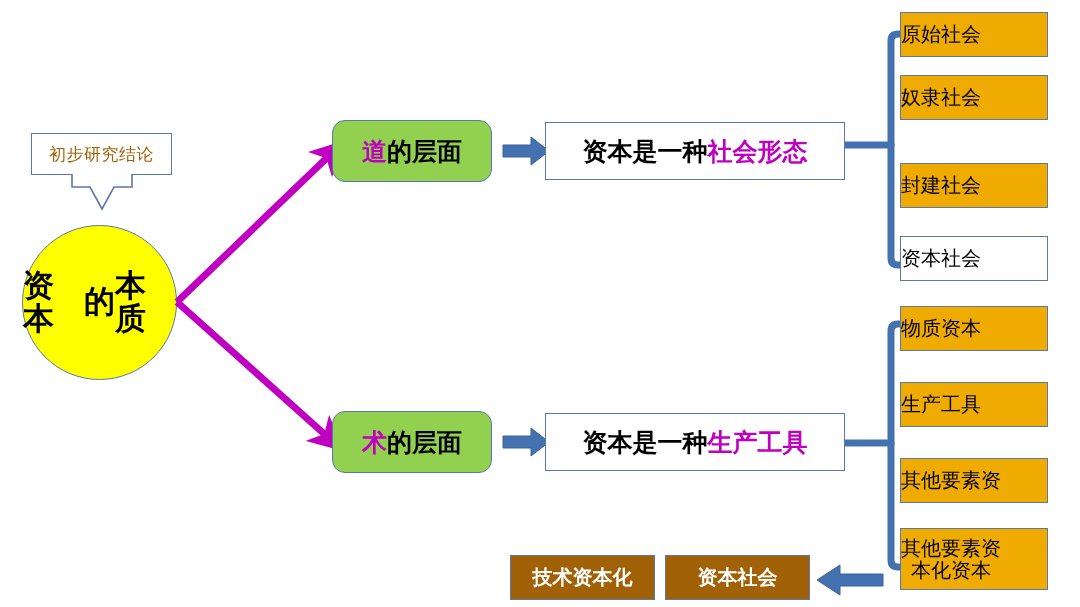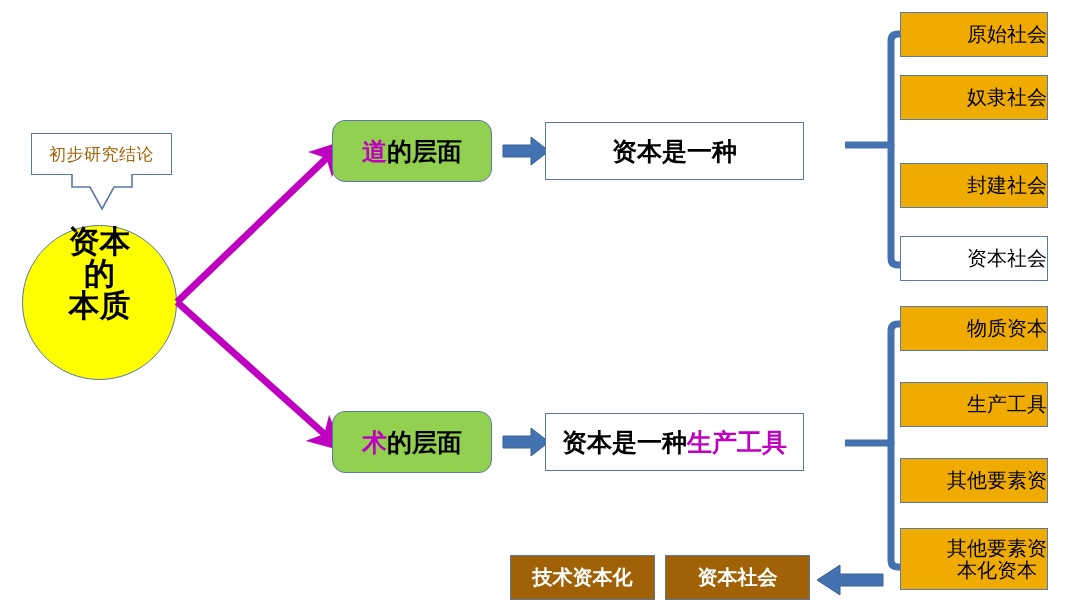--- a/index.html
+++ b/index.html
@@ -28,22 +28,22 @@
     font-size: 17px; color: #a16207; letter-spacing: .5px;
   }
   .callout-tail { left: 70px; top: 173px; width: 64px; height: 38px; }
 
   
   .core-circle {
     left: 22px; top: 225px; width: 155px; height: 155px;
     border-radius: 50%;
     background: #ffff00;
     border: 1.3px solid #5a78a8;
-    display: flex; flex-direction: column;
-    align-items: center; justify-content: flex-start;
+    display: flex; flex-direction: row;
+    align-items: center; justify-content: center;
     font-weight: bold; color: #000000;
     font-size: 31px; line-height: 1.04;
   }
   .core-circle span { display: block; }
 
   
   .magenta-arrow { left: 0; top: 0; width: 1080px; height: 607px; pointer-events: none; }
 
   
   .level-box {
@@ -59,42 +59,42 @@
   .level-bottom { left: 332px; top: 411px; }
 
   
   .blue-arrow-r { width: 48px; height: 32px; }
   .ba-top { left: 502px; top: 135px; }
   .ba-bottom { left: 502px; top: 426px; }
   .blue-arrow-l { left: 816px; top: 563px; width: 68px; height: 34px; }
 
   
   .statement-box {
-    width: 259px; height: 58px;
+    width: 300px; height: 58px;
     background: #ffffff;
     border: 1.5px solid #5a78a8;
     display: flex; align-items: center; justify-content: center;
     font-size: 25px; font-weight: bold; color: #000000;
     white-space: nowrap;
   }
   .statement-box .hl { color: #c000c0; }
   .st-top { left: 545px; top: 122px; }
   .st-bottom { left: 545px; top: 413px; }
 
   
   .bracket { width: 60px; height: 300px; }
   .bracket-top { left: 845px; top: 8px; height: 280px; }
   .bracket-bottom { left: 845px; top: 298px; height: 300px; }
 
   
   .leaf {
     width: 148px; height: 45px;
     background: #f0ab00;
     border: 1.4px solid #5a78a8;
-    display: flex; align-items: center; justify-content: flex-end;
+    display: flex; align-items: center; justify-content: flex-start;
     text-align: center;
     font-size: 20px; color: #000000; line-height: 1.12;
   }
   .leaf.white { background: #ffffff; }
   .leaf.tall { height: 62px; }
 
   
   .purple-box {
     width: 145px; height: 45px;
     background: #a16207;
@@ -145,20 +145,21 @@
 
   <svg class="abs blue-arrow-r ba-top" viewBox="0 0 48 32">
     <path d="M1 10 L29 10 L29 2 L47 16 L29 30 L29 22 L1 22 z" fill="#4472b0" stroke="#3a6198" stroke-width="1"></path>
   </svg>
   <svg class="abs blue-arrow-r ba-bottom" viewBox="0 0 48 32">
     <path d="M1 10 L29 10 L29 2 L47 16 L29 30 L29 22 L1 22 z" fill="#4472b0" stroke="#3a6198" stroke-width="1"></path>
   </svg>
 
   <div class="abs statement-box st-top">
     <span>资本是一种</span>
+      <span class="hl">社会形态</span>
   </div>
   <div class="abs statement-box st-bottom">
     <span>资本是一种</span>
       <span class="hl">生产工具</span>
   </div>
 
   <svg class="abs bracket bracket-top" viewBox="0 0 60 280">
     <path d="M0 137 L46 137" stroke="#4472b0" stroke-width="7" fill="none"></path>
     <path d="M46 137 L46 33 Q46 26 53 26 L60 26" stroke="#4472b0" stroke-width="7" fill="none" stroke-linecap="round"></path>
     <path d="M46 137 L46 250 Q46 257 53 257 L60 257" stroke="#4472b0" stroke-width="7" fill="none" stroke-linecap="round"></path>

